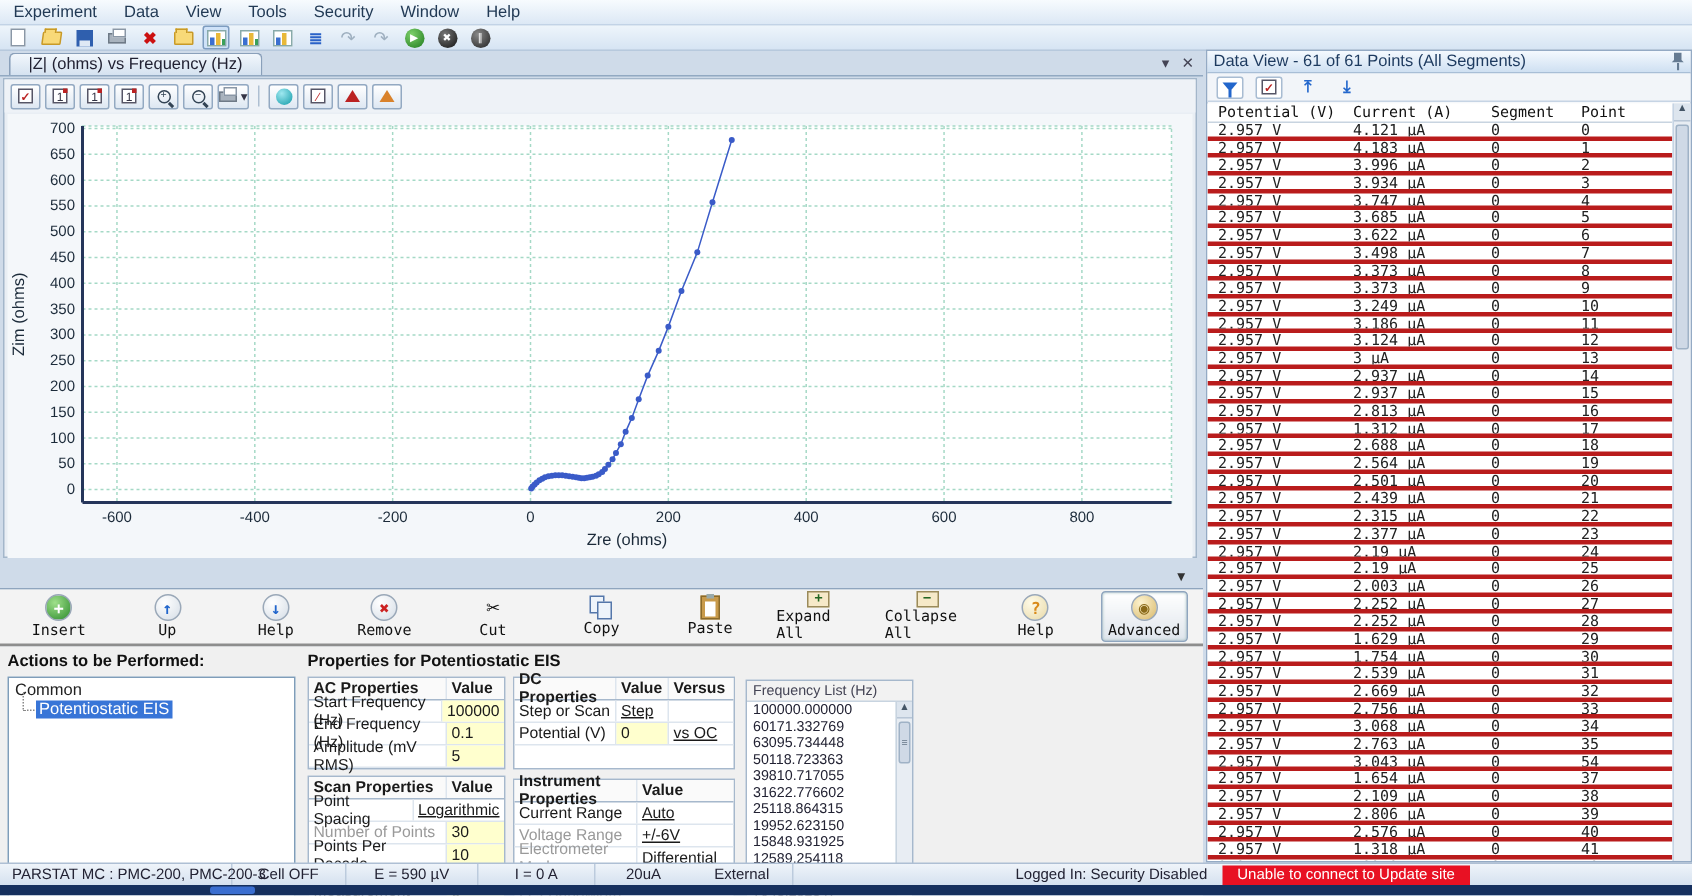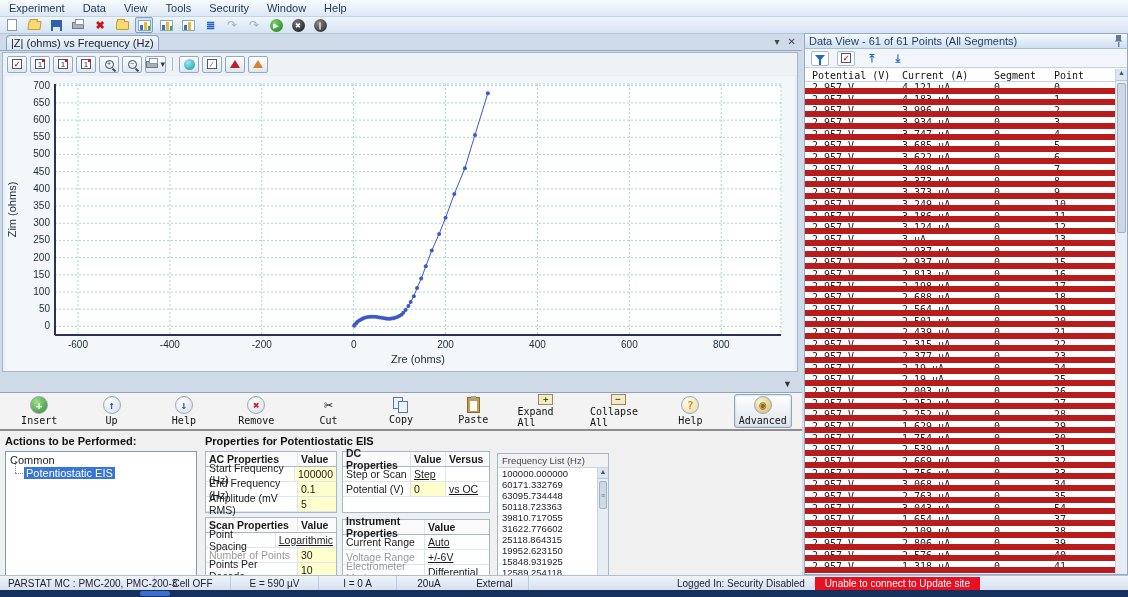--- a/index.html
+++ b/index.html
@@ -31,21 +31,21 @@
   .lines{color:#2a62c8;font-size:11px;font-weight:bold;letter-spacing:-1px;}
   .curve{color:#9fb0c0;font-size:12px;}
   .cir{width:13px;height:13px;border-radius:50%;display:flex;align-items:center;justify-content:center;color:#fff;font-size:7px;line-height:1;}
   .cir.run{background:radial-gradient(circle at 35% 30%,#7ed06a,#1e7a1e);}
   .cir.stop{background:radial-gradient(circle at 35% 30%,#777,#111);}
   .cir.pause{background:radial-gradient(circle at 35% 30%,#888,#222);}
 
   
   .left{position:absolute;left:0;top:34px;width:802px;height:541px;}
   .tabstrip{position:relative;height:17px;border-bottom:1px solid #92a9c2;padding-left:6px;display:flex;align-items:flex-end;}
-  .tab{height:15px;padding:1px 4px 0;border:1px solid #8aa0ba;border-bottom:none;border-radius:4px 4px 0 0;
+  .tab{height:15px;padding:1px 12px 0;border:1px solid #8aa0ba;border-bottom:none;border-radius:4px 4px 0 0;
     background:linear-gradient(#f2f7fc,#d5e2f0);margin-right:2px;color:#223;white-space:nowrap;cursor:default;}
   .tab.active{background:#fdfdfd;font-weight:bold;height:17px;position:relative;top:19px;}
   .strip-ctl{position:absolute;right:6px;top:2px;display:flex;gap:8px;color:#445;font-size:10px;}
   .strip-ctl span{cursor:default;}
 
   .chart-panel{position:absolute;left:2px;top:18px;width:796px;height:320px;background:#e9eef4;border:1px solid #a3b6ca;}
   .chart-toolbar{height:22px;display:flex;align-items:center;gap:3px;padding:2px 4px;background:#eef2f7;}
   .mbtn{min-width:20px;height:17px;border:1px solid #93a9c2;border-radius:2px;background:linear-gradient(#ffffff,#dde7f2);
     display:flex;align-items:center;justify-content:center;font-size:9px;color:#334;}
   .ico-box{width:10px;height:10px;border:1px solid #556;background:#fff;font-size:8px;line-height:9px;text-align:center;position:relative;}
@@ -122,21 +122,21 @@
   .dataview{position:absolute;left:804px;top:33px;width:324px;height:542px;background:#f6f8fb;border:1px solid #94aac4;}
   .dv-header{height:15px;background:linear-gradient(#f4f9fe,#cfe0f2);border-bottom:1px solid #a8bed6;
     display:flex;align-items:center;justify-content:space-between;padding:0 4px;color:#1d3a5f;}
   .dv-toolbar{height:19px;display:flex;align-items:center;gap:8px;padding:0 6px;background:#f2f5f9;border-bottom:1px solid #c6d4e4;}
   .dvbtn{width:18px;height:15px;display:flex;align-items:center;justify-content:center;border:1px solid #a8bcd2;border-radius:2px;background:#fff;}
   .funnel{width:0;height:0;border-left:5px solid transparent;border-right:5px solid transparent;border-top:6px solid #2266cc;position:relative;}
   .funnel:after{content:"";position:absolute;left:-1px;top:-1px;width:2px;height:5px;background:#2266cc;}
   .arr{color:#2266cc;font-weight:bold;font-size:11px;}
   .dv-table{position:absolute;left:0;top:35px;right:12px;bottom:0;overflow:hidden;background:#fff;
     font:10px "DejaVu Sans Mono",monospace;color:#222;}
-  .dv-row{display:flex;height:11.7px;line-height:11.5px;border-bottom:6px solid #b91c1c;}
+  .dv-row{display:flex;height:11.7px;line-height:11.5px;border-bottom:3px solid #b91c1c;}
   .dv-row.head{height:13px;line-height:13px;border-bottom:1px solid #c8d4e0;color:#111;background:#fff;}
   .dv-c{padding-left:7px;white-space:nowrap;overflow:hidden;}
   .dv-c0{width:90px;}
   .dv-c1{width:92px;}
   .dv-c2{width:60px;}
   .dv-c3{width:58px;}
   .dv-scroll{position:absolute;right:0;top:35px;width:12px;bottom:0;background:#e8edf3;border-left:1px solid #c6d4e4;}
   .dv-scroll .fs-up{height:12px;}
   .dv-scroll .fs-thumb{height:150px;}
   .pin{color:#445;font-size:10px;}
@@ -670,21 +670,21 @@
             <span class="dv-c dv-c3">15</span>
           </div>
           <div class="dv-row">
             <span class="dv-c dv-c0">2.957 V</span>
             <span class="dv-c dv-c1">2.813 µA</span>
             <span class="dv-c dv-c2">0</span>
             <span class="dv-c dv-c3">16</span>
           </div>
           <div class="dv-row">
             <span class="dv-c dv-c0">2.957 V</span>
-            <span class="dv-c dv-c1">2.198 µA</span>
+            <span class="dv-c dv-c1">1.312 µA</span>
             <span class="dv-c dv-c2">0</span>
             <span class="dv-c dv-c3">17</span>
           </div>
           <div class="dv-row">
             <span class="dv-c dv-c0">2.957 V</span>
             <span class="dv-c dv-c1">2.688 µA</span>
             <span class="dv-c dv-c2">0</span>
             <span class="dv-c dv-c3">18</span>
           </div>
           <div class="dv-row">

